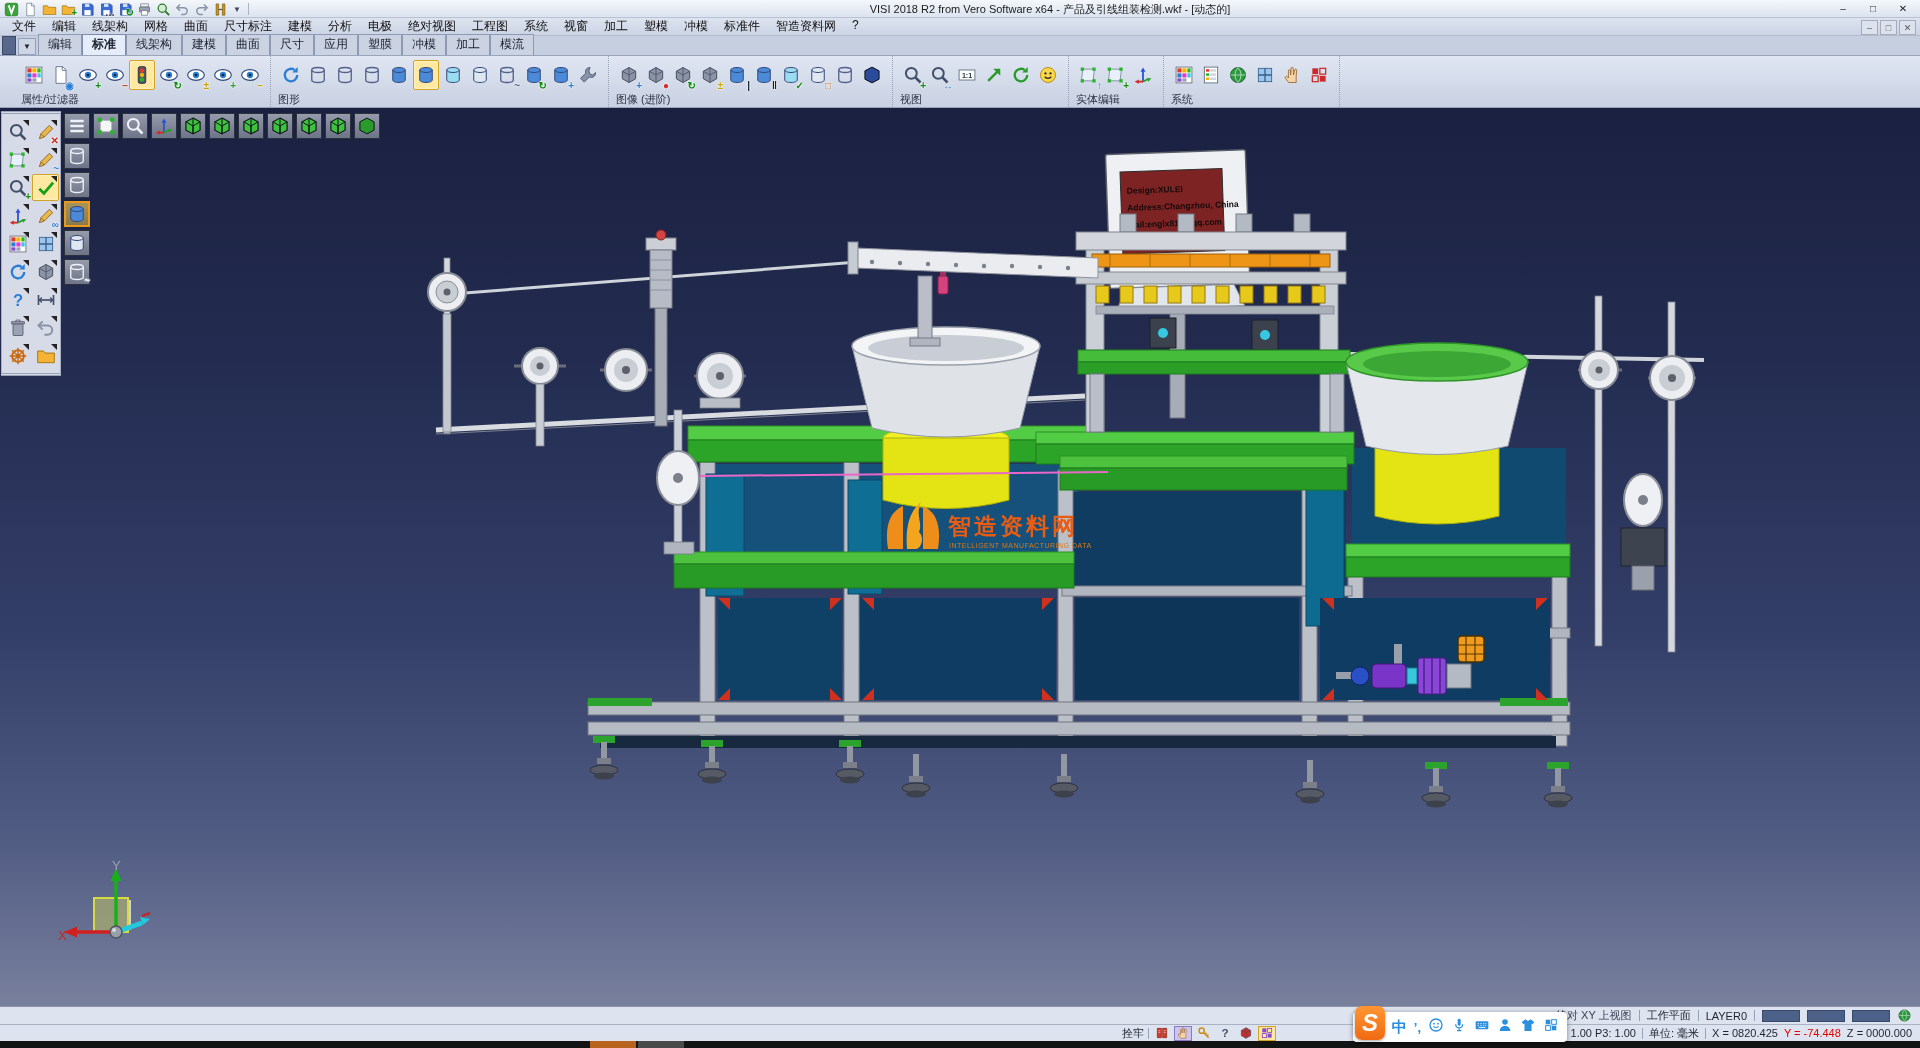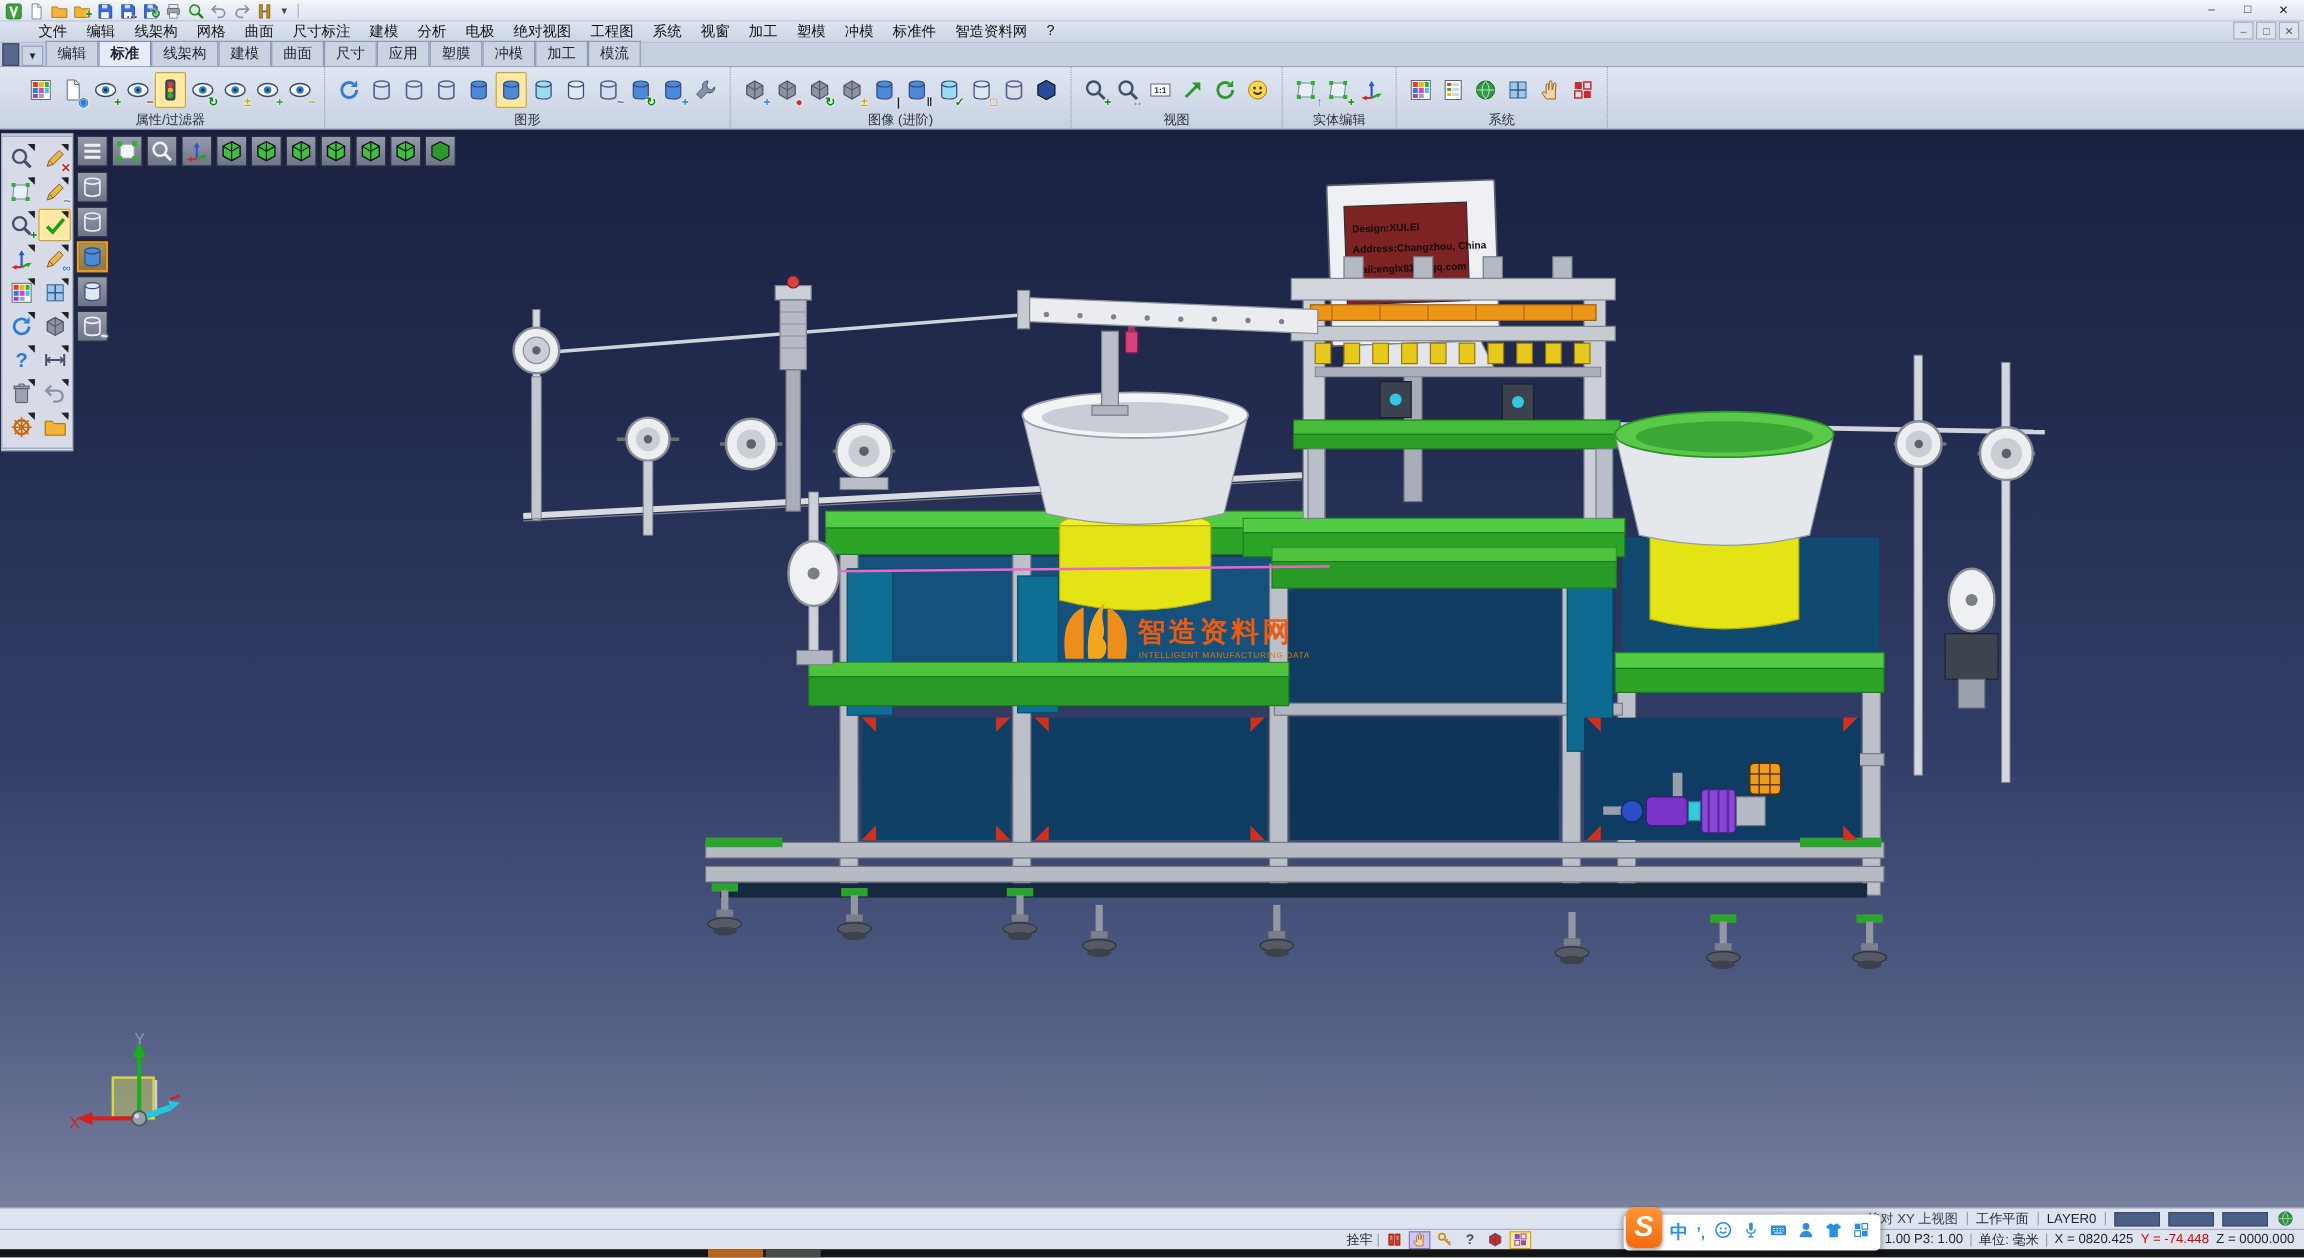--- a/index.html
+++ b/index.html
@@ -12,35 +12,35 @@
 .qa{position:absolute;left:2px;top:0;height:18px;display:flex;align-items:center;gap:1px;z-index:3}
 .qa .tbtn{width:18px;height:16px}
 .qa .tbtn .ic{width:15px;height:15px}
 .qa-caret{font-size:8px;color:#445;padding:0 3px}
 .qa-sep{width:1px;height:12px;background:#aab4c6;margin:0 3px}
 .title-text{position:absolute;left:300px;right:120px;top:2px;text-align:center;font-size:11px;color:#1b1b1b;white-space:nowrap;overflow:hidden}
 .win-controls{position:absolute;right:2px;top:0;display:flex;z-index:3}
 .win-btn{width:30px;height:17px;display:flex;align-items:center;justify-content:center;font-size:10px;color:#333}
 .win-btn:last-child{color:#222}
 
-.menubar{position:absolute;top:18px;left:0;right:0;height:18px;background:linear-gradient(#dde3ef,#ccd4e5);display:flex;align-items:flex-start;padding-left:24px;font-size:12px;border-bottom:1px solid #b2bccd}
+.menubar{position:absolute;top:18px;left:0;right:0;height:18px;background:linear-gradient(#dde3ef,#ccd4e5);display:flex;align-items:flex-end;padding-left:4px;font-size:12px;border-bottom:1px solid #b2bccd}
 .menu-item{padding:0 8px;color:#111;white-space:nowrap}
 .mdi-controls{margin-left:auto;display:flex;padding-right:4px}
 .mdi-btn{width:17px;height:15px;display:flex;align-items:center;justify-content:center;font-size:9px;color:#555;border:1px solid #aab;background:#dde3ee;margin-left:2px}
 
 .tabrow{position:absolute;top:36px;left:0;right:0;height:20px;background:#c6cfe0;display:flex;align-items:flex-end;padding-left:2px;border-bottom:1px solid #9aa5bc}
 .doc-square{width:14px;height:19px;background:#58688c;border:1px solid #3c4a68;margin-right:2px}
 .tab-caret{width:18px;height:17px;display:flex;align-items:center;justify-content:center;font-size:8px;color:#223;border:1px solid #93a0ba;background:#ced6e6;margin-right:2px}
 .tab{font-size:12px;padding:1px 9px 2px;border:1px solid #8d9ab6;border-bottom:none;background:#cbd3e3;color:#1c2230;white-space:nowrap}
 .tab.active{background:#e5edfb;font-weight:bold;border-color:#7d8cab}
 
 .ribbon{position:absolute;top:56px;left:0;right:0;height:52px;background:linear-gradient(#e0e6f2,#c8d1e2);display:flex;padding-left:14px;border-bottom:1px solid #98a2b8}
 .rgroup{display:flex;flex-direction:column;border-right:1px dotted #96a0b6;padding:2px 7px 0}
 .rgroup-icons{height:34px;display:flex;align-items:center;gap:1px}
-.rgroup-label{height:14px;text-align:center;font-size:11px;color:#2c3242;white-space:nowrap}
+.rgroup-label{height:14px;text-align:left;font-size:11px;color:#2c3242;white-space:nowrap}
 .tbtn{width:26px;height:30px;display:flex;align-items:center;justify-content:center;position:relative;border:1px solid transparent;border-radius:2px;background:transparent}
 .tbtn .ic{width:20px;height:20px;display:block}
 .tbtn.hl{background:#ffe9a2;border-color:#d2a324;box-shadow:inset 0 0 2px #fff}
 .badge{position:absolute;right:-1px;bottom:-2px;font-size:10px;font-weight:bold;line-height:10px;text-shadow:0 0 2px #fff,0 0 2px #fff}
 
 
 .c-blue{color:#2a7fd4}.c-dark{color:#44506a}.c-gray{color:#8b94a6}.c-green{color:#2a9a2a}
 .c-white{color:#eef2f8}.c-red{color:#cc2a2a}.c-purple{color:#8a4ad0}.c-navy{color:#2a4a9a}
 .c-bluefill{color:#4a8ad8}.c-cyanfill{color:#9adcf0}.c-palefill{color:#dfe7f0}.c-steel{color:#55618a}
 
@@ -367,20 +367,21 @@
         </svg>
       </div>
       <div class="tbtn">
         <svg class="ic ">
           <use href="#s-clamp"></use>
         </svg>
       </div>
       <span class="qa-caret">▼</span>
       <span class="qa-sep"></span>
     </div>
+  <div class="title-text">VISI 2018 R2 from Vero Software x64 - 产品及引线组装检测.wkf - [动态的]</div>
   <div class="win-controls" id="win-controls">
       <div class="win-btn">–</div>
       <div class="win-btn">□</div>
       <div class="win-btn">✕</div>
     </div>
 </div>
 
 <div class="menubar">
   <div style="display:flex" id="menu-items">
       <div class="menu-item">文件</div>

